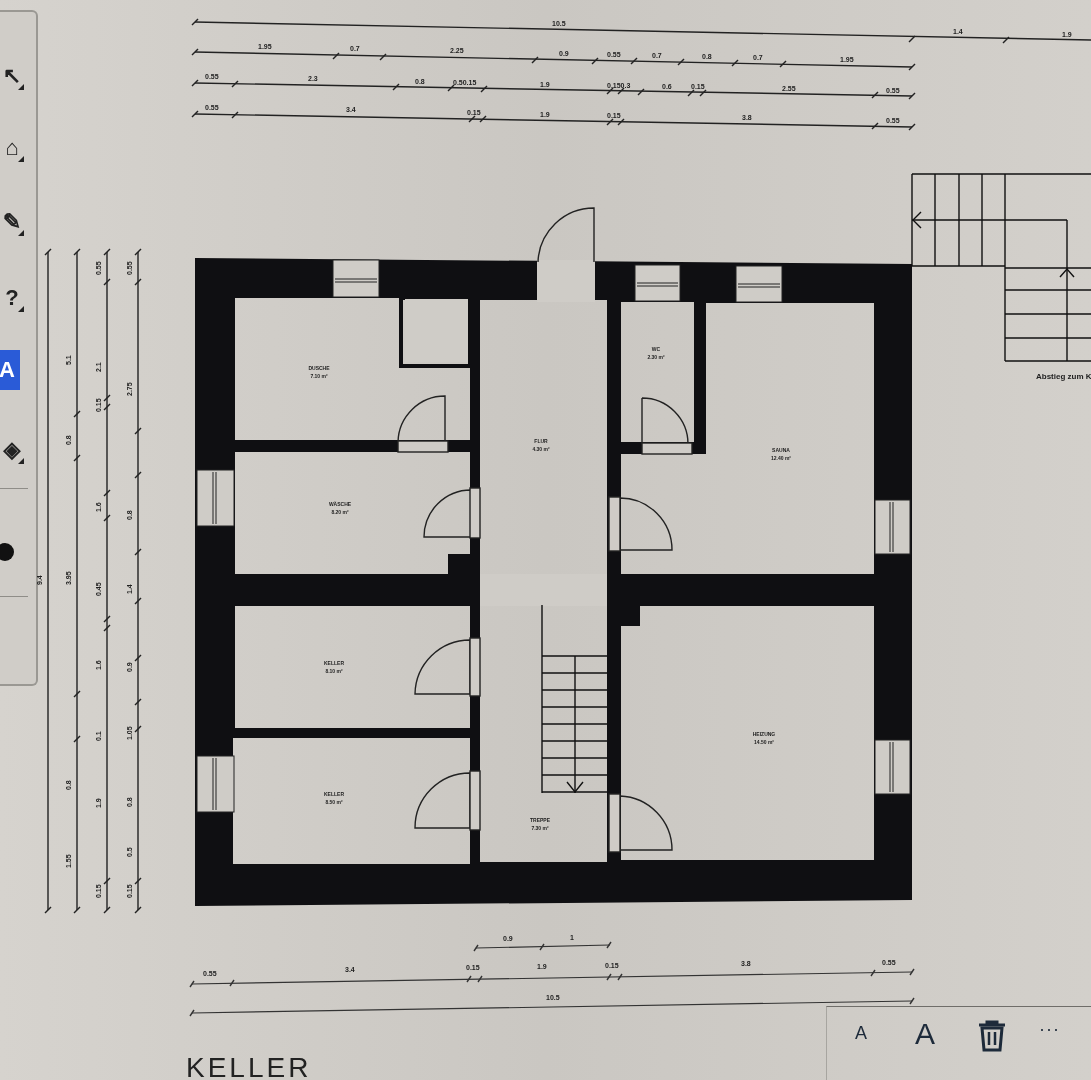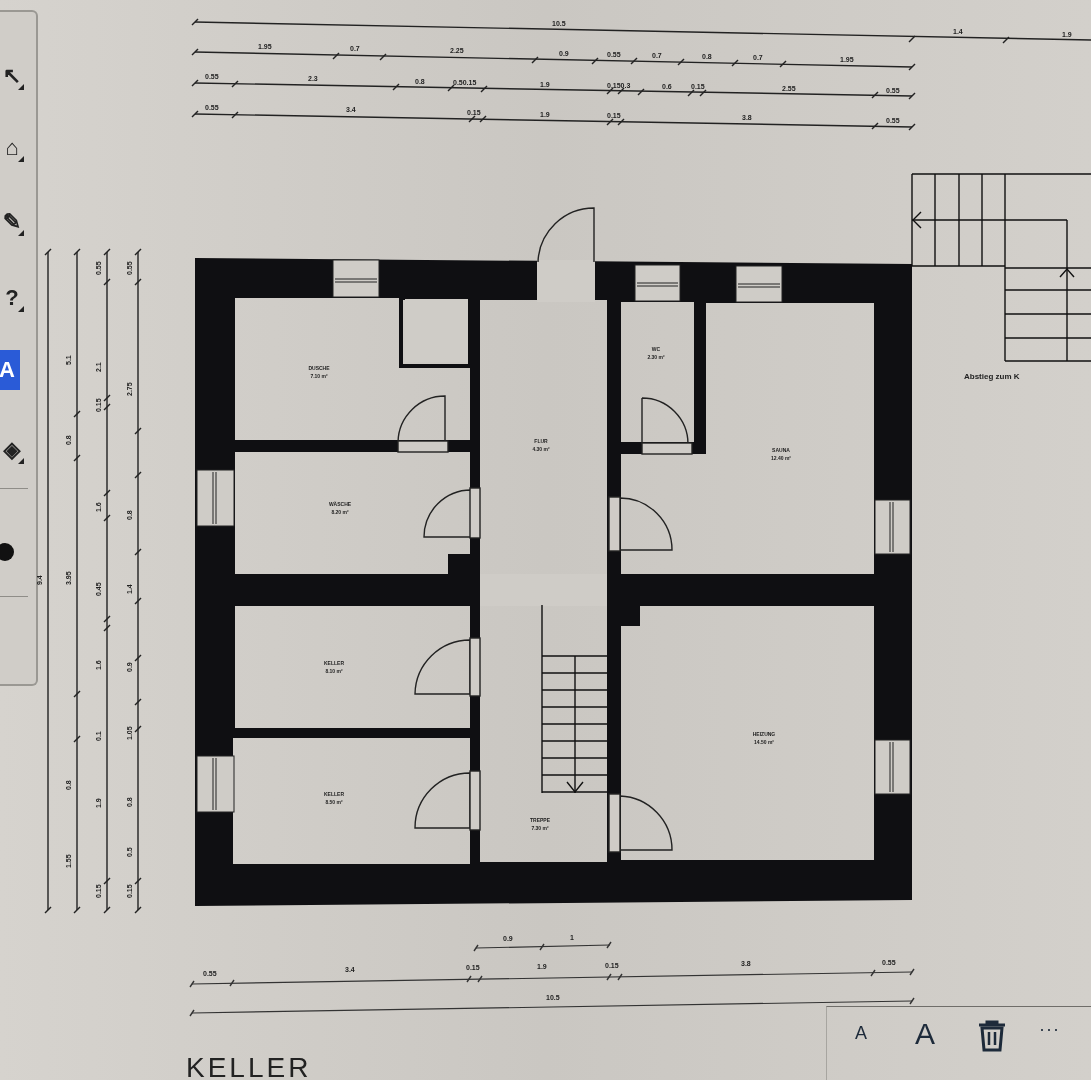--- a/index.html
+++ b/index.html
@@ -343,21 +343,21 @@
     <text x="345" y="972">3.4</text>
     <text x="466" y="970">0.15</text>
     <text x="537" y="969">1.9</text>
     <text x="605" y="968">0.15</text>
     <text x="741" y="966">3.8</text>
     <text x="882" y="965">0.55</text>
     <text x="546" y="1000">10.5</text>
   </g>
 </svg>
 
-<div class="note" style="left:964px;top:372px">Abstieg zum K</div>
+<div class="note" style="left:1036px;top:372px">Abstieg zum K</div>
 <div class="title">KELLER</div>
 
 <div class="bottombar">
   <div class="bb-btn bb-small">
       <span>A</span>
     </div>
   <div class="bb-btn bb-large">
       <span>A</span>
     </div>
   <div class="bb-btn bb-trash">

